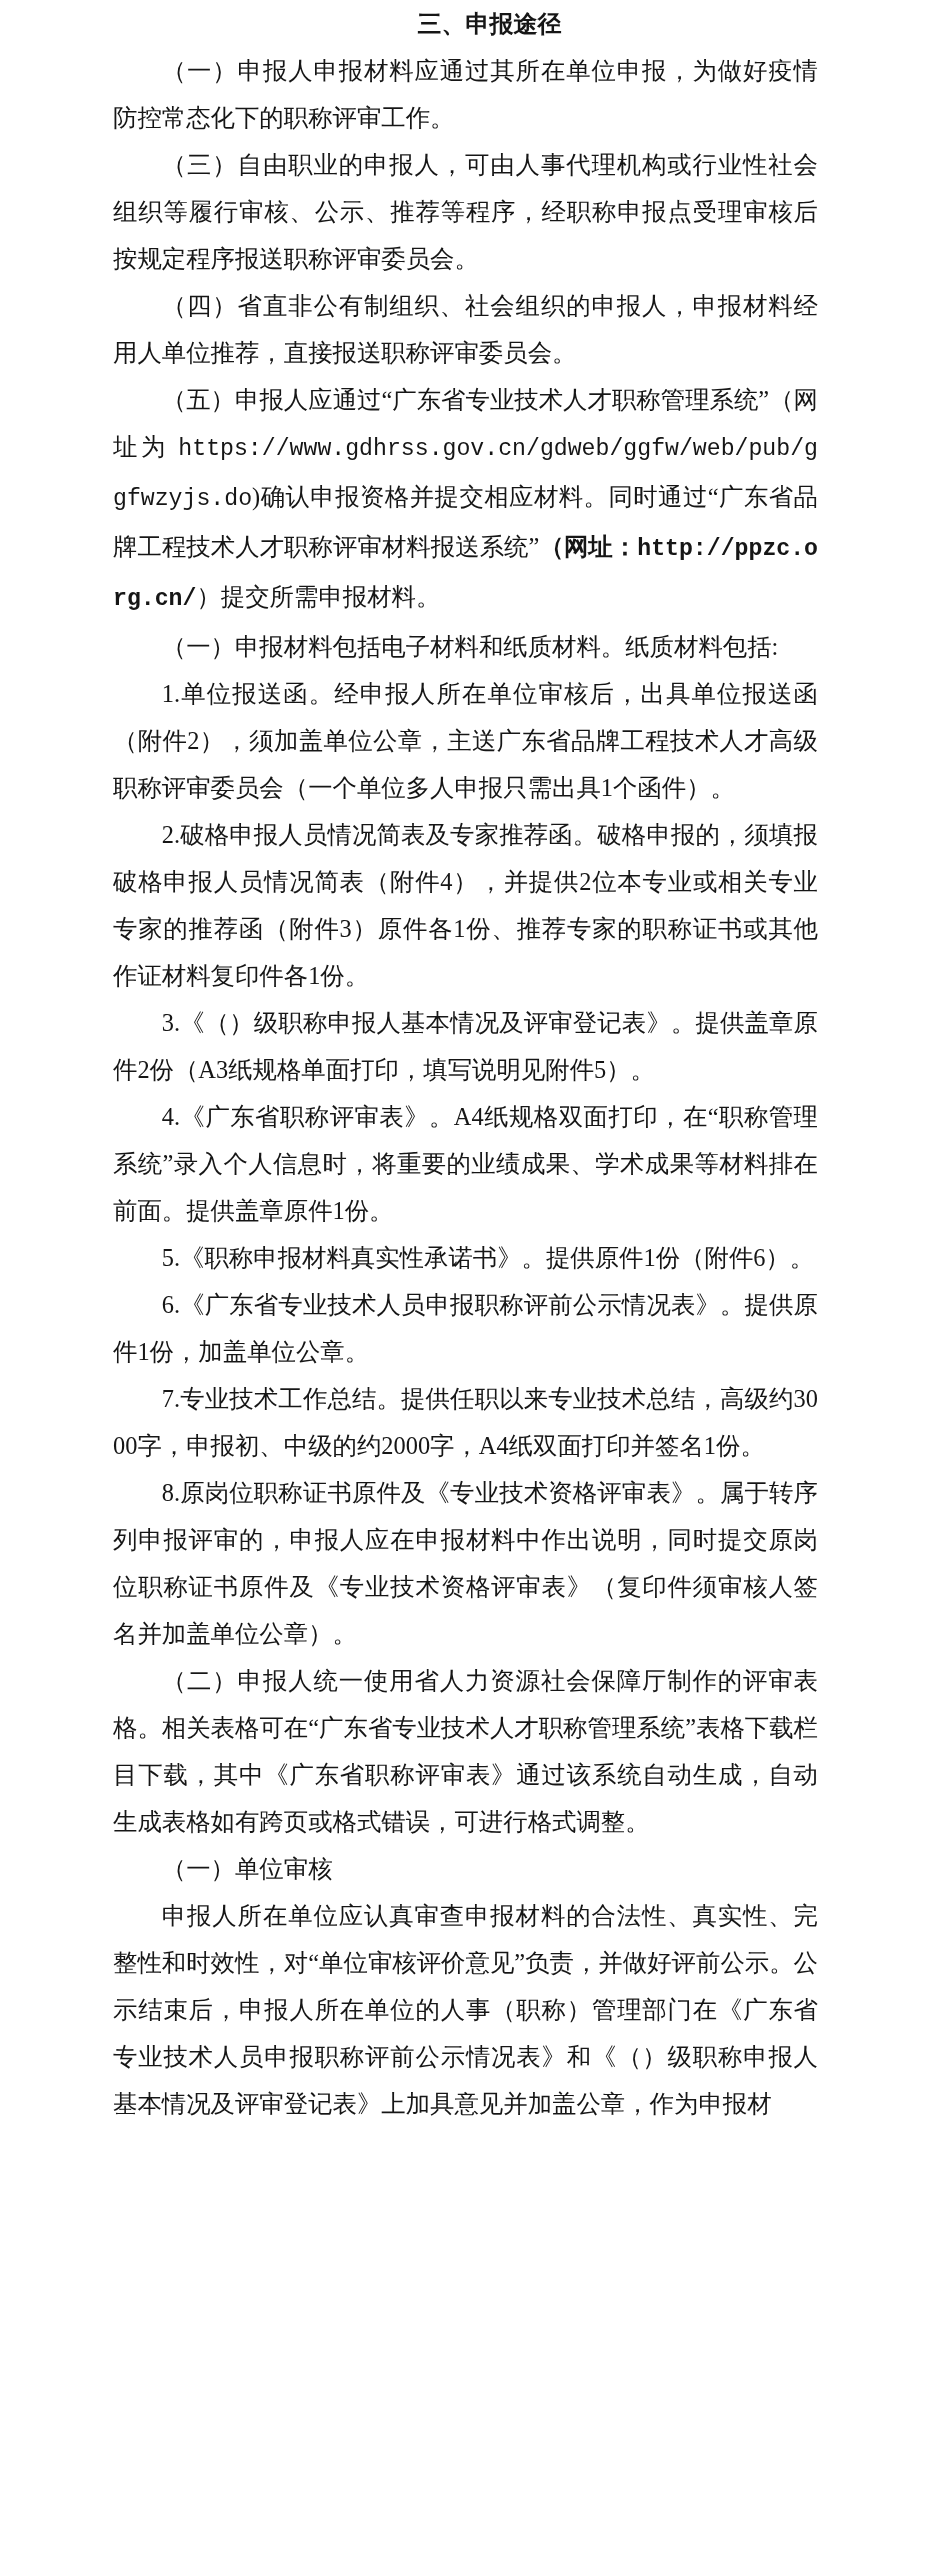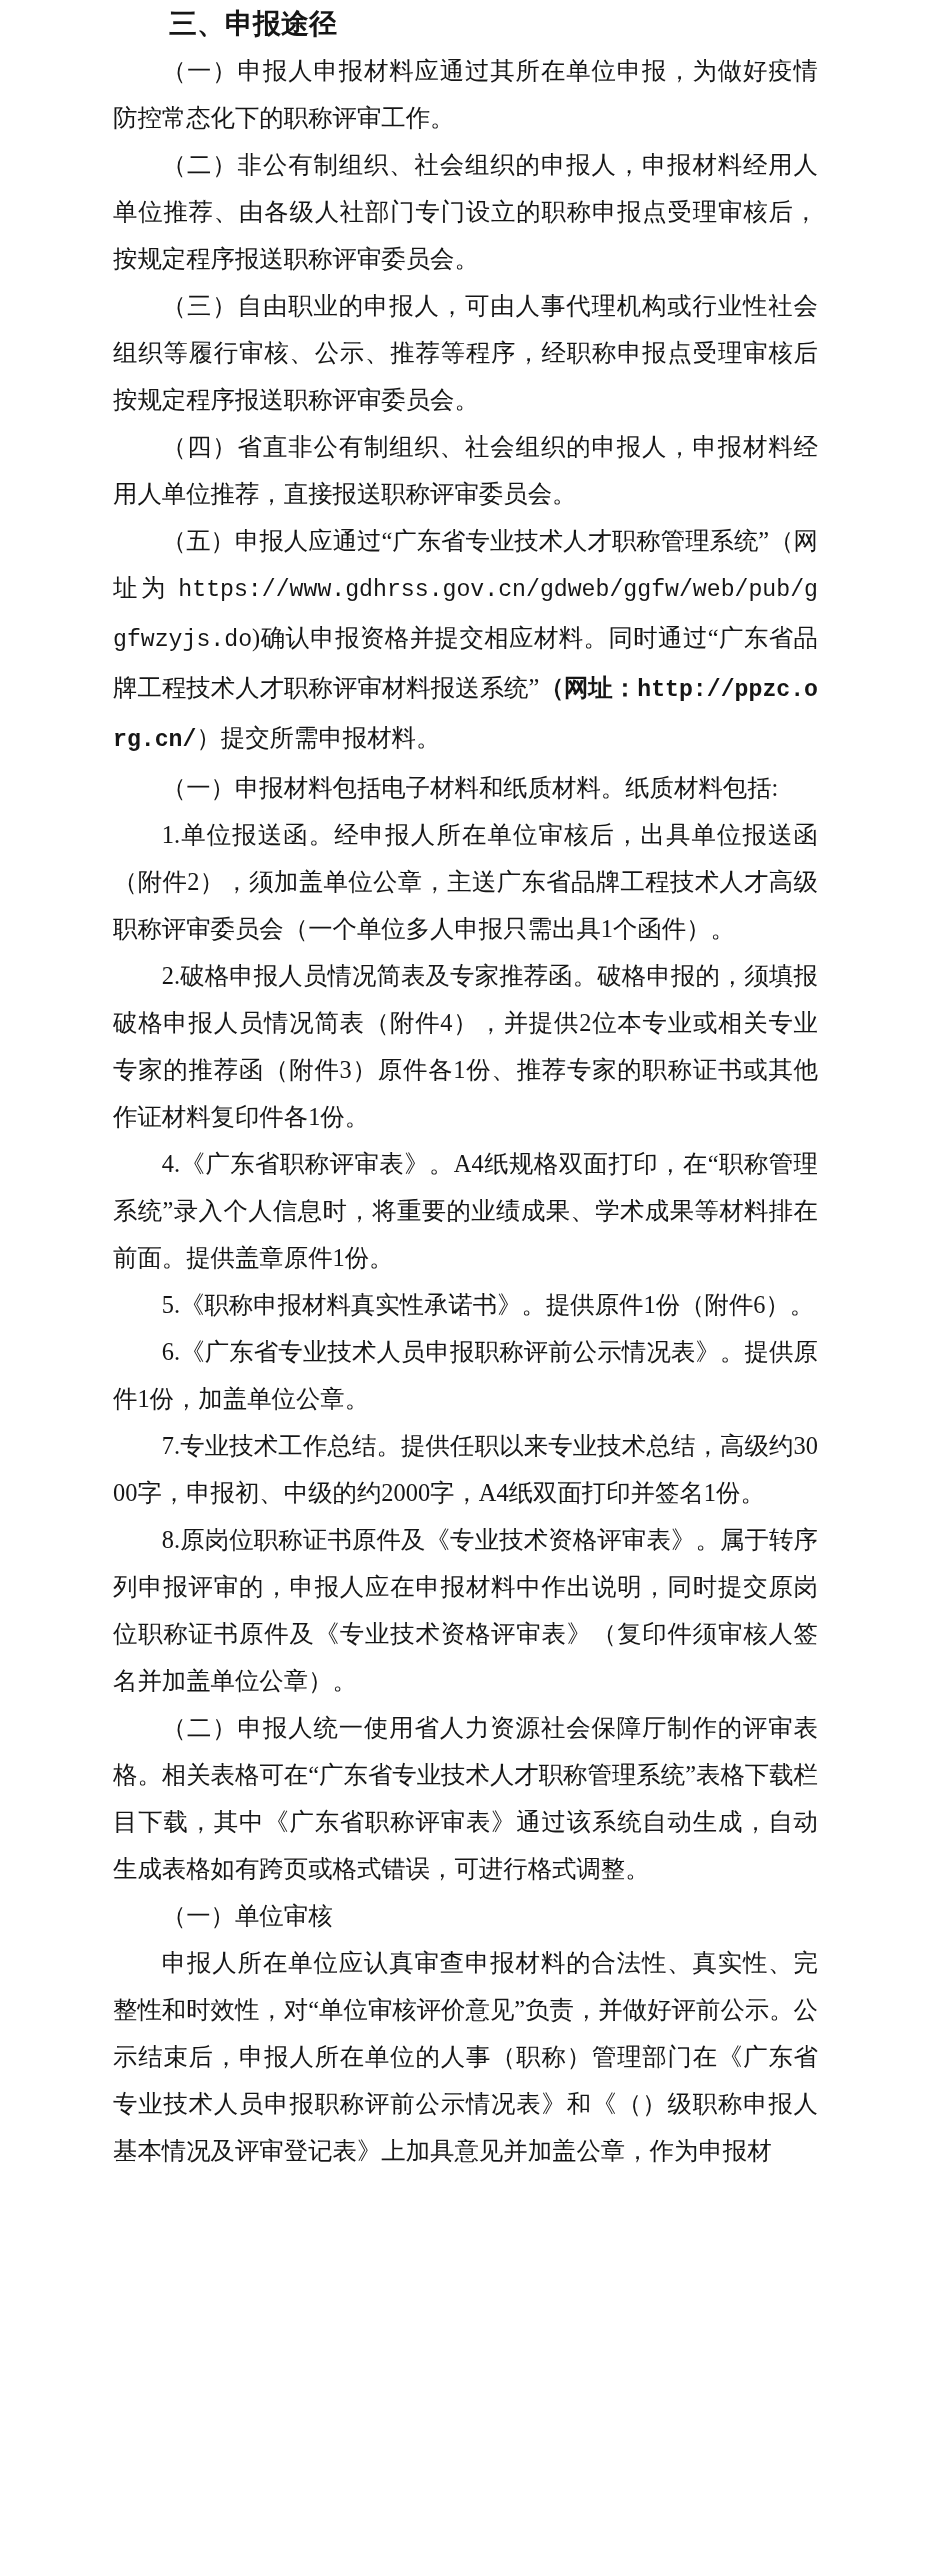--- a/index.html
+++ b/index.html
@@ -23,42 +23,42 @@
     word-break: break-all;
   }
   .page p {
     margin: 0;
     padding: 0;
     text-indent: 2em;
   }
   .heading {
     font-weight: bold;
     font-family: "Liberation Sans", "DejaVu Sans", sans-serif;
-    font-size: 28px;
-    text-align: left;
+    font-size: 24px;
+    text-align: center;
   }
   .seg-bold { font-weight: bold; }
   .seg-mono {
     font-family: "Liberation Mono", "DejaVu Sans Mono", monospace;
     font-size: 0.95em;
   }
 </style>
 </head>
 <body>
 
 <main class="page" id="doc-page">
     <p class="heading"><span class="seg-bold">三、申报途径</span></p>
     <p class="paragraph"><span>（一）申报人申报材料应通过其所在单位申报，为做好疫情防控常态化下的职称评审工作。</span></p>
-    <p class="paragraph"><span>（二）非公有制组织、社会组织的申报人，申报材料经用人单位推荐、由各级人社部门专门设立的职称申报点受理审核后，按规定程序报送职称评审委员会。</span></p>
     <p class="paragraph"><span>（三）自由职业的申报人，可由人事代理机构或行业性社会组织等履行审核、公示、推荐等程序，经职称申报点受理审核后按规定程序报送职称评审委员会。</span></p>
     <p class="paragraph"><span>（四）省直非公有制组织、社会组织的申报人，申报材料经用人单位推荐，直接报送职称评审委员会。</span></p>
     <p class="paragraph"><span>（五）申报人应通过“广东省专业技术人才职称管理系统”（网址为 </span><span class="seg-mono">https://www.gdhrss.gov.cn/gdweb/ggfw/web/pub/ggfwzyjs.do</span><span>)确认申报资格并提交相应材料。同时通过“广东省品牌工程技术人才职称评审材料报送系统”</span><span class="seg-bold">（网址：</span><span class="seg-bold seg-mono">http://ppzc.org.cn/</span><span>）提交所需申报材料。</span></p>
     <p class="paragraph"><span>（一）申报材料包括电子材料和纸质材料。纸质材料包括:</span></p>
     <p class="paragraph"><span>1.单位报送函。经申报人所在单位审核后，出具单位报送函（附件2），须加盖单位公章，主送广东省品牌工程技术人才高级职称评审委员会（一个单位多人申报只需出具1个函件）。</span></p>
     <p class="paragraph"><span>2.破格申报人员情况简表及专家推荐函。破格申报的，须填报破格申报人员情况简表（附件4），并提供2位本专业或相关专业专家的推荐函（附件3）原件各1份、推荐专家的职称证书或其他作证材料复印件各1份。</span></p>
+    <p class="paragraph"><span>3.《（）级职称申报人基本情况及评审登记表》。提供盖章原件2份（A3纸规格单面打印，填写说明见附件5）。</span></p>
     <p class="paragraph"><span>4.《广东省职称评审表》。A4纸规格双面打印，在“职称管理系统”录入个人信息时，将重要的业绩成果、学术成果等材料排在前面。提供盖章原件1份。</span></p>
     <p class="paragraph"><span>5.《职称申报材料真实性承诺书》。提供原件1份（附件6）。</span></p>
     <p class="paragraph"><span>6.《广东省专业技术人员申报职称评前公示情况表》。提供原件1份，加盖单位公章。</span></p>
     <p class="paragraph"><span>7.专业技术工作总结。提供任职以来专业技术总结，高级约3000字，申报初、中级的约2000字，A4纸双面打印并签名1份。</span></p>
     <p class="paragraph"><span>8.原岗位职称证书原件及《专业技术资格评审表》。属于转序列申报评审的，申报人应在申报材料中作出说明，同时提交原岗位职称证书原件及《专业技术资格评审表》（复印件须审核人签名并加盖单位公章）。</span></p>
     <p class="paragraph"><span>（二）申报人统一使用省人力资源社会保障厅制作的评审表格。相关表格可在“广东省专业技术人才职称管理系统”表格下载栏目下载，其中《广东省职称评审表》通过该系统自动生成，自动生成表格如有跨页或格式错误，可进行格式调整。</span></p>
     <p class="paragraph"><span>（一）单位审核</span></p>
     <p class="paragraph"><span>申报人所在单位应认真审查申报材料的合法性、真实性、完整性和时效性，对“单位审核评价意见”负责，并做好评前公示。公示结束后，申报人所在单位的人事（职称）管理部门在《广东省专业技术人员申报职称评前公示情况表》和《（）级职称申报人基本情况及评审登记表》上加具意见并加盖公章，作为申报材</span></p>
   </main>
 

